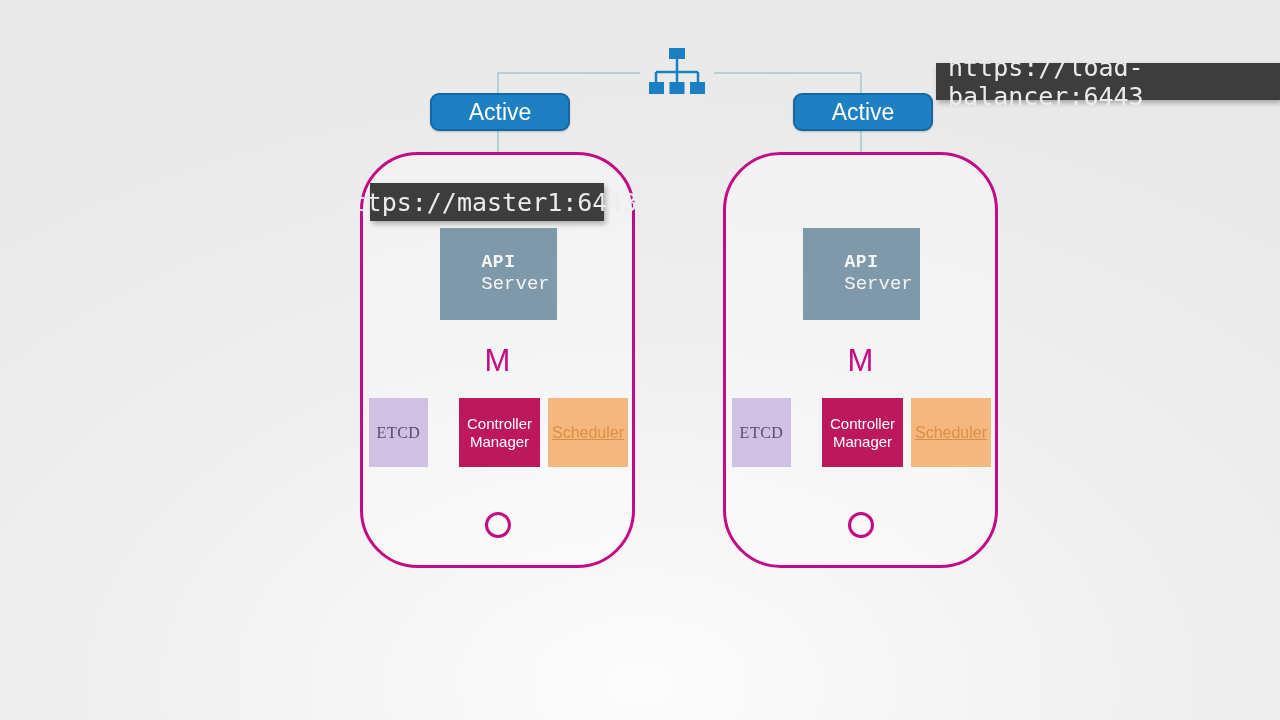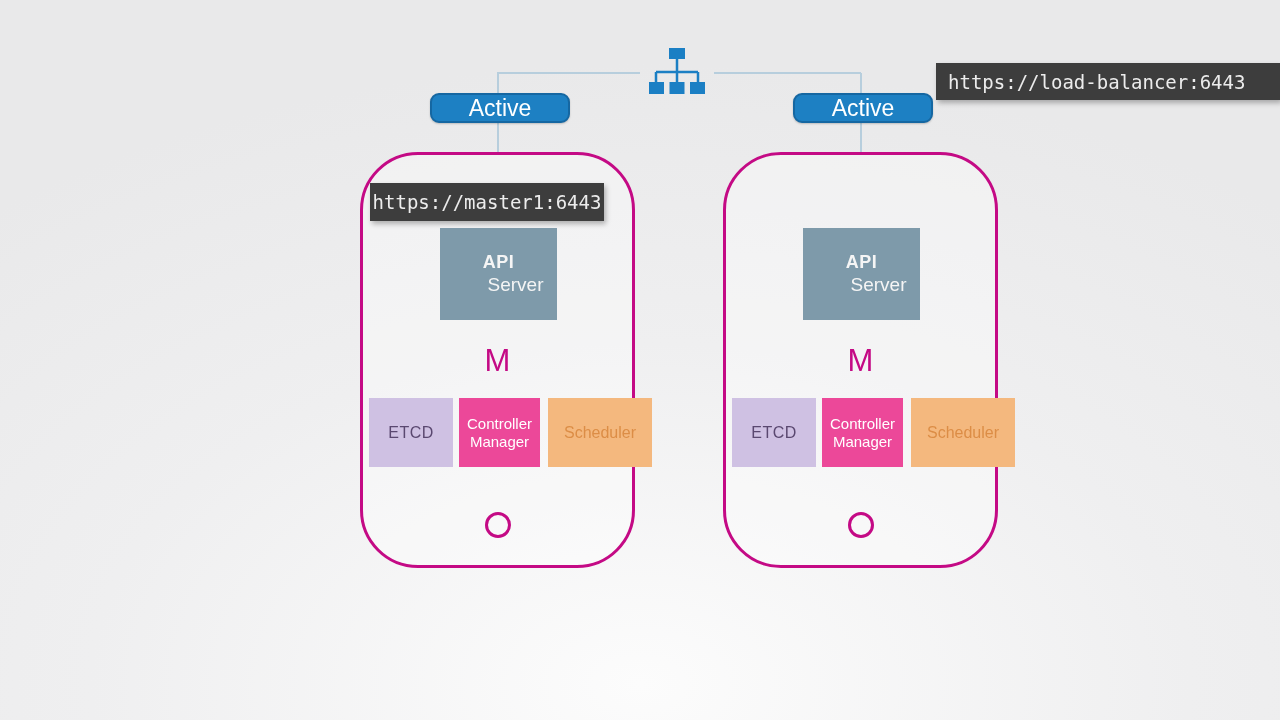--- a/index.html
+++ b/index.html
@@ -15,36 +15,36 @@
   .seg-left{left:497px;width:143px;}
   .seg-right{left:714px;width:147px;}
 
   
   .lb-icon{position:absolute;left:649px;top:46px;width:56px;height:50px;}
 
   
   .url-label{
     background:#3d3d3d;color:#ececec;
     font-family:"DejaVu Sans Mono","Liberation Mono",monospace;
-    font-size:19px;
+    font-size:25px;
     display:flex;align-items:center;
     box-shadow:2px 3px 5px rgba(0,0,0,0.28);
     box-sizing:border-box;
   }
   .lb-label{position:absolute;left:936px;top:63px;width:344px;height:37px;padding-left:12px;}
 
   
   .column{position:absolute;top:73px;width:275px;height:495px;}
   .col-1{left:360px;}
   .col-2{left:723px;}
 
   .v-line{position:absolute;left:137px;top:0;width:2px;height:80px;background:#b7cedd;}
 
   .active-btn{
-    position:absolute;left:70px;top:20px;width:140px;height:30px;
+    position:absolute;left:70px;top:20px;width:140px;height:38px;
     background:#1d80c3;border:2px solid #1567a2;border-radius:9px;
     color:#ffffff;font-size:23px;
     display:flex;align-items:center;justify-content:center;
     box-sizing:border-box;
     box-shadow:0 1px 2px rgba(0,0,0,0.2);
   }
 
   .node-box{
     position:absolute;left:0;top:79px;width:275px;height:416px;
     border:3px solid #c40a85;border-radius:58px;
@@ -52,37 +52,38 @@
     box-sizing:border-box;
   }
 
   .node-label{position:absolute;left:10px;top:110px;width:234px;height:38px;justify-content:center;}
 
   .api-box{
     position:absolute;left:80px;top:155px;width:117px;height:92px;
     background:#7e9aaa;color:#f5f5f5;
     display:flex;flex-direction:column;align-items:center;justify-content:center;
     line-height:1.25;
+    font-family:Liberation Mono, monospace;
   }
   .api-title{font-weight:bold;font-size:18px;letter-spacing:0.5px;}
   .api-sub{font-size:19px;margin-left:34px;}
 
   .m-label{
     position:absolute;left:0;top:270px;width:100%;
     text-align:center;color:#c40a85;font-size:31px;
   }
 
   .comp{
     position:absolute;top:325px;height:69px;
     display:flex;align-items:center;justify-content:center;
     text-align:center;box-sizing:border-box;
   }
-  .comp-etcd{left:9px;width:84px;background:#cfc1e3;color:#5a4870;font-size:16px;letter-spacing:0.5px;}
-  .comp-cm{left:99px;width:81px;background:#ec4899;color:#ffffff;font-size:15px;line-height:1.15;padding:0 3px;}
-  .comp-sched{left:188px;width:104px;background:#f4b87e;color:#dc8d46;font-size:16px;}
+  .comp-etcd{left:9px;width:59px;background:#cfc1e3;color:#5a4870;font-size:16px;letter-spacing:0.5px;font-family:Liberation Serif, serif;}
+  .comp-cm{left:99px;width:81px;background:#be185d;color:#ffffff;font-size:15px;line-height:1.15;padding:0 3px;}
+  .comp-sched{left:188px;width:80px;background:#f4b87e;color:#dc8d46;font-size:16px;text-decoration:underline;}
 
   .ring{
     position:absolute;left:calc(50% - 13px);top:439px;width:26px;height:26px;
     border:3px solid #c40a85;border-radius:50%;box-sizing:border-box;
   }
 </style>
 </head>
 <body>
 
 <div class="stage">

